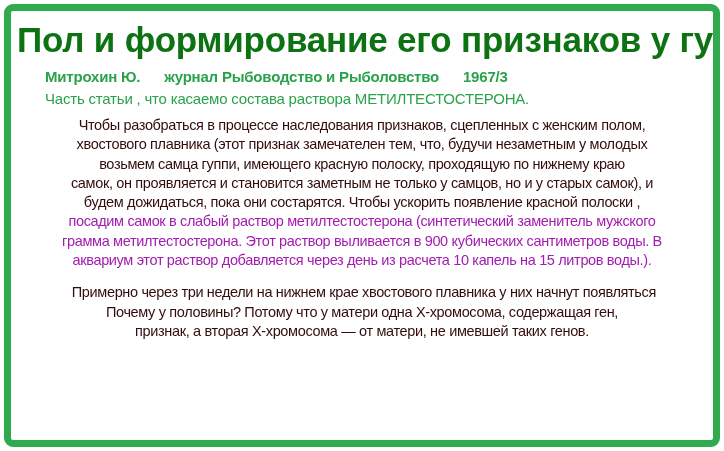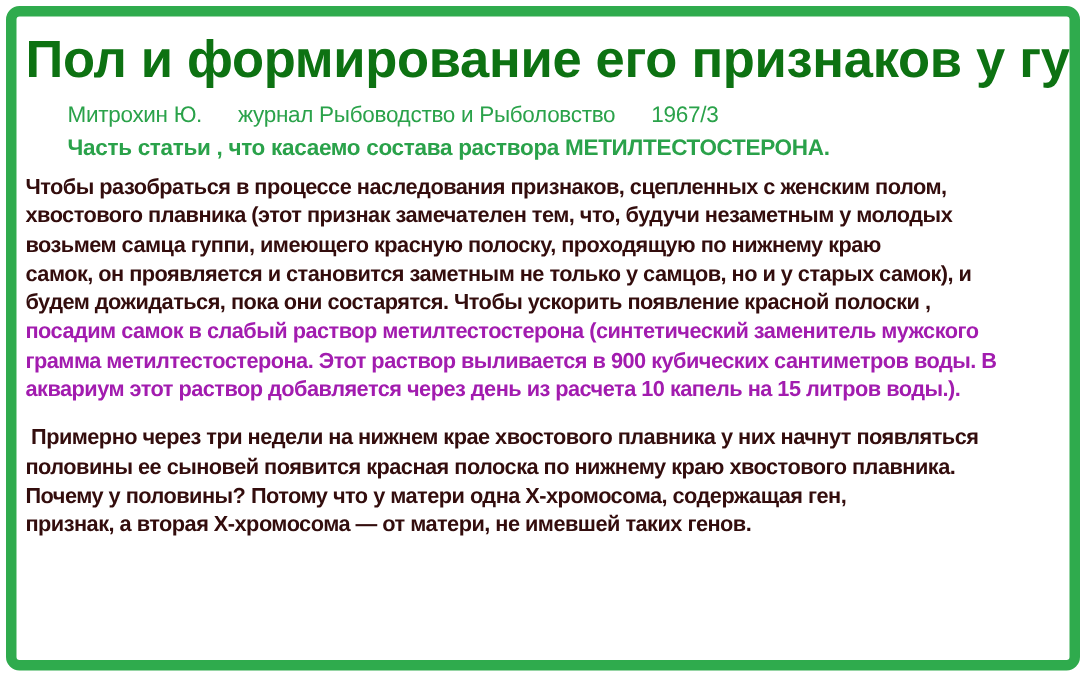--- a/index.html
+++ b/index.html
@@ -40,39 +40,39 @@
     font-size:35px;
     font-weight:bold;
     letter-spacing:-0.2px;
     color:var(--title-green);
     white-space:pre;
   }
   .byline{
     margin-top:8px;
     margin-left:28px;
     font-size:15px;
-    font-weight:normal;
+    font-weight:bold;
     letter-spacing:-0.2px;
     color:var(--subtitle-green);
     white-space:pre;
   }
   .byline .sep{display:inline-block;width:24px;}
   .part-note{
     margin-top:5px;
     margin-left:28px;
     font-size:15px;
-    font-weight:bold;
+    font-weight:normal;
     letter-spacing:-0.2px;
     color:var(--subtitle-green);
     white-space:pre;
   }
   .article{
     margin-top:9px;
   }
-  .block{font-weight:bold;}
+  .block{font-weight:normal;text-align:center;}
   .line{
     font-size:14.5px;
     line-height:19.3px;
     letter-spacing:-0.35px;
     white-space:pre;
   }
 </style>
 </head>
 <body>
 
@@ -94,21 +94,20 @@
             <div class="line">самок, он проявляется и становится заметным не только у самцов, но и у старых самок), и</div>
             <div class="line">будем дожидаться, пока они состарятся. Чтобы ускорить появление красной полоски ,</div>
           </div>
           <div class="block" style="color: #a21caf;">
             <div class="line">посадим самок в слабый раствор метилтестостерона (синтетический заменитель мужского</div>
             <div class="line">грамма метилтестостерона. Этот раствор выливается в 900 кубических сантиметров воды. В</div>
             <div class="line">аквариум этот раствор добавляется через день из расчета 10 капель на 15 литров воды.).</div>
           </div>
           <div class="block" style="color: rgb(51, 13, 13); margin-top: 13px;">
             <div class="line"> Примерно через три недели на нижнем крае хвостового плавника у них начнут появляться</div>
-            <div class="line">половины ее сыновей появится красная полоска по нижнему краю хвостового плавника.</div>
             <div class="line">Почему у половины? Потому что у матери одна Х-хромосома, содержащая ген,</div>
             <div class="line">признак, а вторая Х-хромосома — от матери, не имевшей таких генов.</div>
           </div>
         </div>
 
     </div>
   </div>
 </div>
 
 </body></html>

